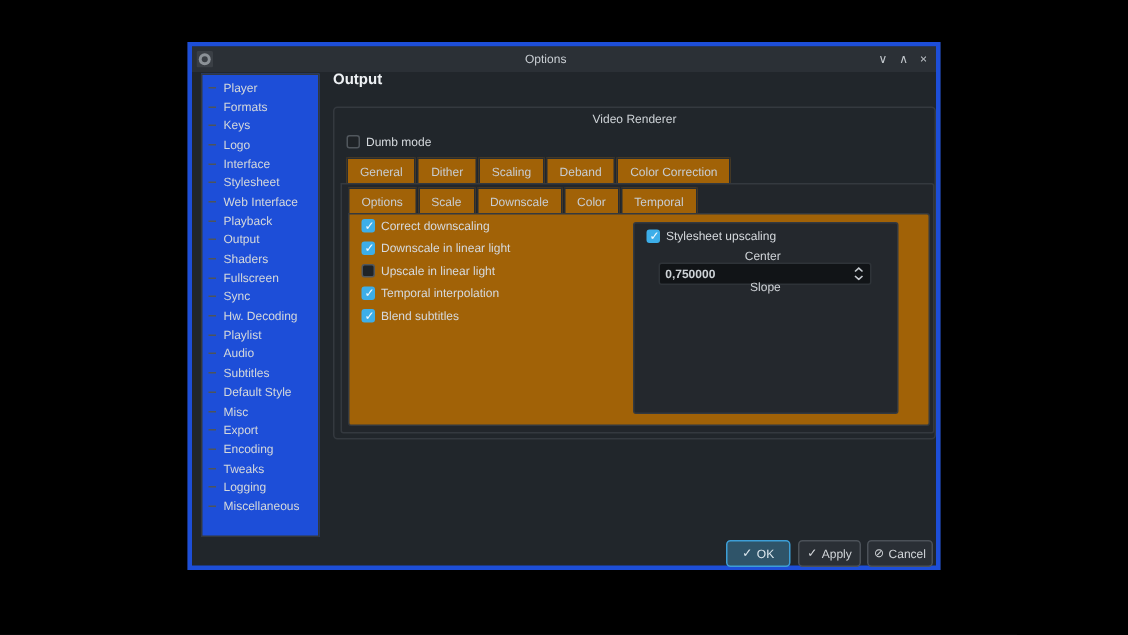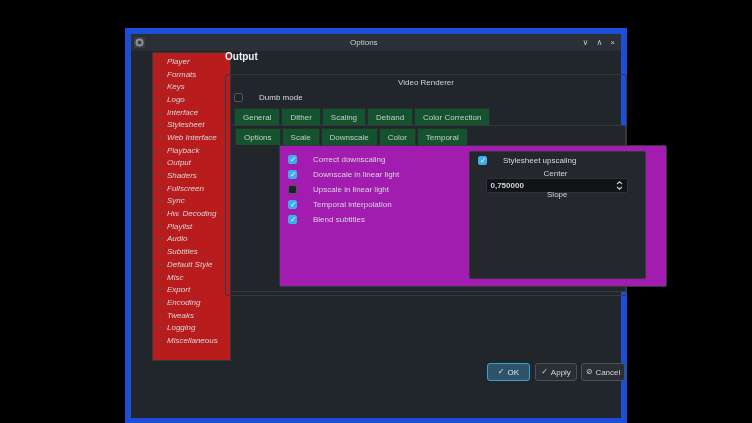--- a/index.html
+++ b/index.html
@@ -1,55 +1,55 @@
 <!DOCTYPE html>
 <html><head>
 <meta charset="utf-8">
 <style>
   html,body{margin:0;padding:0;background:#000;}
   .stage{position:relative;width:752px;height:423px;background:#000;overflow:hidden;
          font-family:"Liberation Sans","DejaVu Sans",sans-serif;font-size:8px;color:#d5d9dd;
          -webkit-font-smoothing:antialiased;}
-  .window{position:absolute;left:125px;top:28px;width:502px;height:396px;background:#21262b;
-          border:6px solid #1d4ed8;box-sizing:border-box;}
+  .window{position:absolute;left:125px;top:28px;width:502px;height:352px;background:#21262b;
+          border:3px solid #1d4ed8;box-sizing:border-box;}
   
   .titlebar{position:absolute;left:0;top:0;right:0;height:17px;background:#2b3036;
             display:flex;align-items:center;}
   .app-icon{width:11px;height:11px;margin-left:3px;flex:0 0 auto;}
   .tb-title{flex:1;text-align:center;color:#c9ced3;font-size:8px;}
   .tb-controls{display:flex;gap:8px;margin-right:6px;color:#c2c7cc;font-size:8px;}
   .tb-controls span{cursor:default;line-height:10px;}
   
-  .tree{position:absolute;left:21px;top:18px;width:79px;height:309px;background:#b91c1c;
-        border:1px solid #33383d;box-sizing:border-box;padding-top:2px;overflow:hidden;font-style:italic;}
+  .tree{position:absolute;left:6px;top:18px;width:79px;height:309px;background:#1d4ed8;
+        border:1px solid #33383d;box-sizing:border-box;padding-top:2px;overflow:hidden;}
   .trow{display:flex;align-items:center;height:12.7px;padding-left:4px;cursor:default;}
   .tw{width:8px;flex:0 0 auto;display:flex;align-items:center;}
   .tick{width:5px;height:1px;background:#4e545a;}
   .tlabel{flex:1;padding:1px 1px 1px 2px;white-space:nowrap;color:#d4d8db;}
   
   .page-title{position:absolute;left:94px;top:17px;font-size:10px;font-weight:bold;color:#eef1f4;}
   .groupbox{position:absolute;left:94px;top:40px;width:402px;height:222px;border:1px solid #34393f;
             border-radius:3px;box-sizing:border-box;}
   .group-title{text-align:center;margin-top:3px;color:#ced3d7;}
-  .cbrow{display:flex;align-items:flex-end;gap:16px;cursor:default;}
+  .cbrow{display:flex;align-items:flex-start;gap:4px;cursor:default;}
   .box{width:9px;height:9px;border-radius:2px;box-sizing:border-box;background:#1f2327;
        border:1px solid #51575d;flex:0 0 auto;position:relative;}
   .box.checked{background:#3daee9;border-color:#3daee9;}
   .box.checked::after{content:"✓";position:absolute;left:1px;top:-1px;color:#f5fafd;font-size:8px;}
   .dumb-row{position:absolute;left:8px;top:18px;}
   
   .tabbar{display:flex;align-items:flex-end;height:17px;}
-  .tab{height:17px;line-height:17px;padding:0 8px;background:#14532d;border:1px solid #282d32;
+  .tab{height:17px;line-height:17px;padding:0 8px;background:#a16207;border:1px solid #282d32;
        border-bottom:none;box-sizing:border-box;margin-right:1px;color:#c8cdd2;cursor:default;white-space:nowrap;}
   .outer-tabbar{position:absolute;left:8px;top:33px;}
   .outer-pane{position:absolute;left:4px;top:50px;width:396px;height:167px;background:#22262b;
               border:1px solid #34393f;border-radius:0 2px 2px 2px;box-sizing:border-box;}
   .inner-tabbar{position:absolute;left:4px;top:2px;}
-  .inner-pane{position:absolute;left:4px;top:19px;width:388px;height:142px;background:#a21caf;
-              border:1px solid #34393f;border-radius:0 2px 2px 2px;box-sizing:border-box;margin-left:44px;}
+  .inner-pane{position:absolute;left:4px;top:19px;width:388px;height:142px;background:#a16207;
+              border:1px solid #34393f;border-radius:0 2px 2px 2px;box-sizing:border-box;}
   .optcol{position:absolute;left:8px;top:3px;}
   .optcol .cbrow{height:15px;}
   .sigframe{position:absolute;left:189px;top:5px;width:177px;height:128px;border:1px solid #34393f;
             border-radius:2px;box-sizing:border-box;background:#24282d;}
   .sigrow{position:absolute;left:8px;top:4px;}
   .field{position:absolute;display:flex;align-items:center;}
   .flabel{width:25px;text-align:right;margin-right:3px;color:#d0d4d8;flex:0 0 auto;}
   .spin{display:flex;align-items:center;width:142px;height:15px;background:#111417;
         border:1px solid #2e3338;border-radius:2px;box-sizing:border-box;font-weight:bold;}
   .spinval{flex:1;padding-left:4px;color:#ced3d7;}

